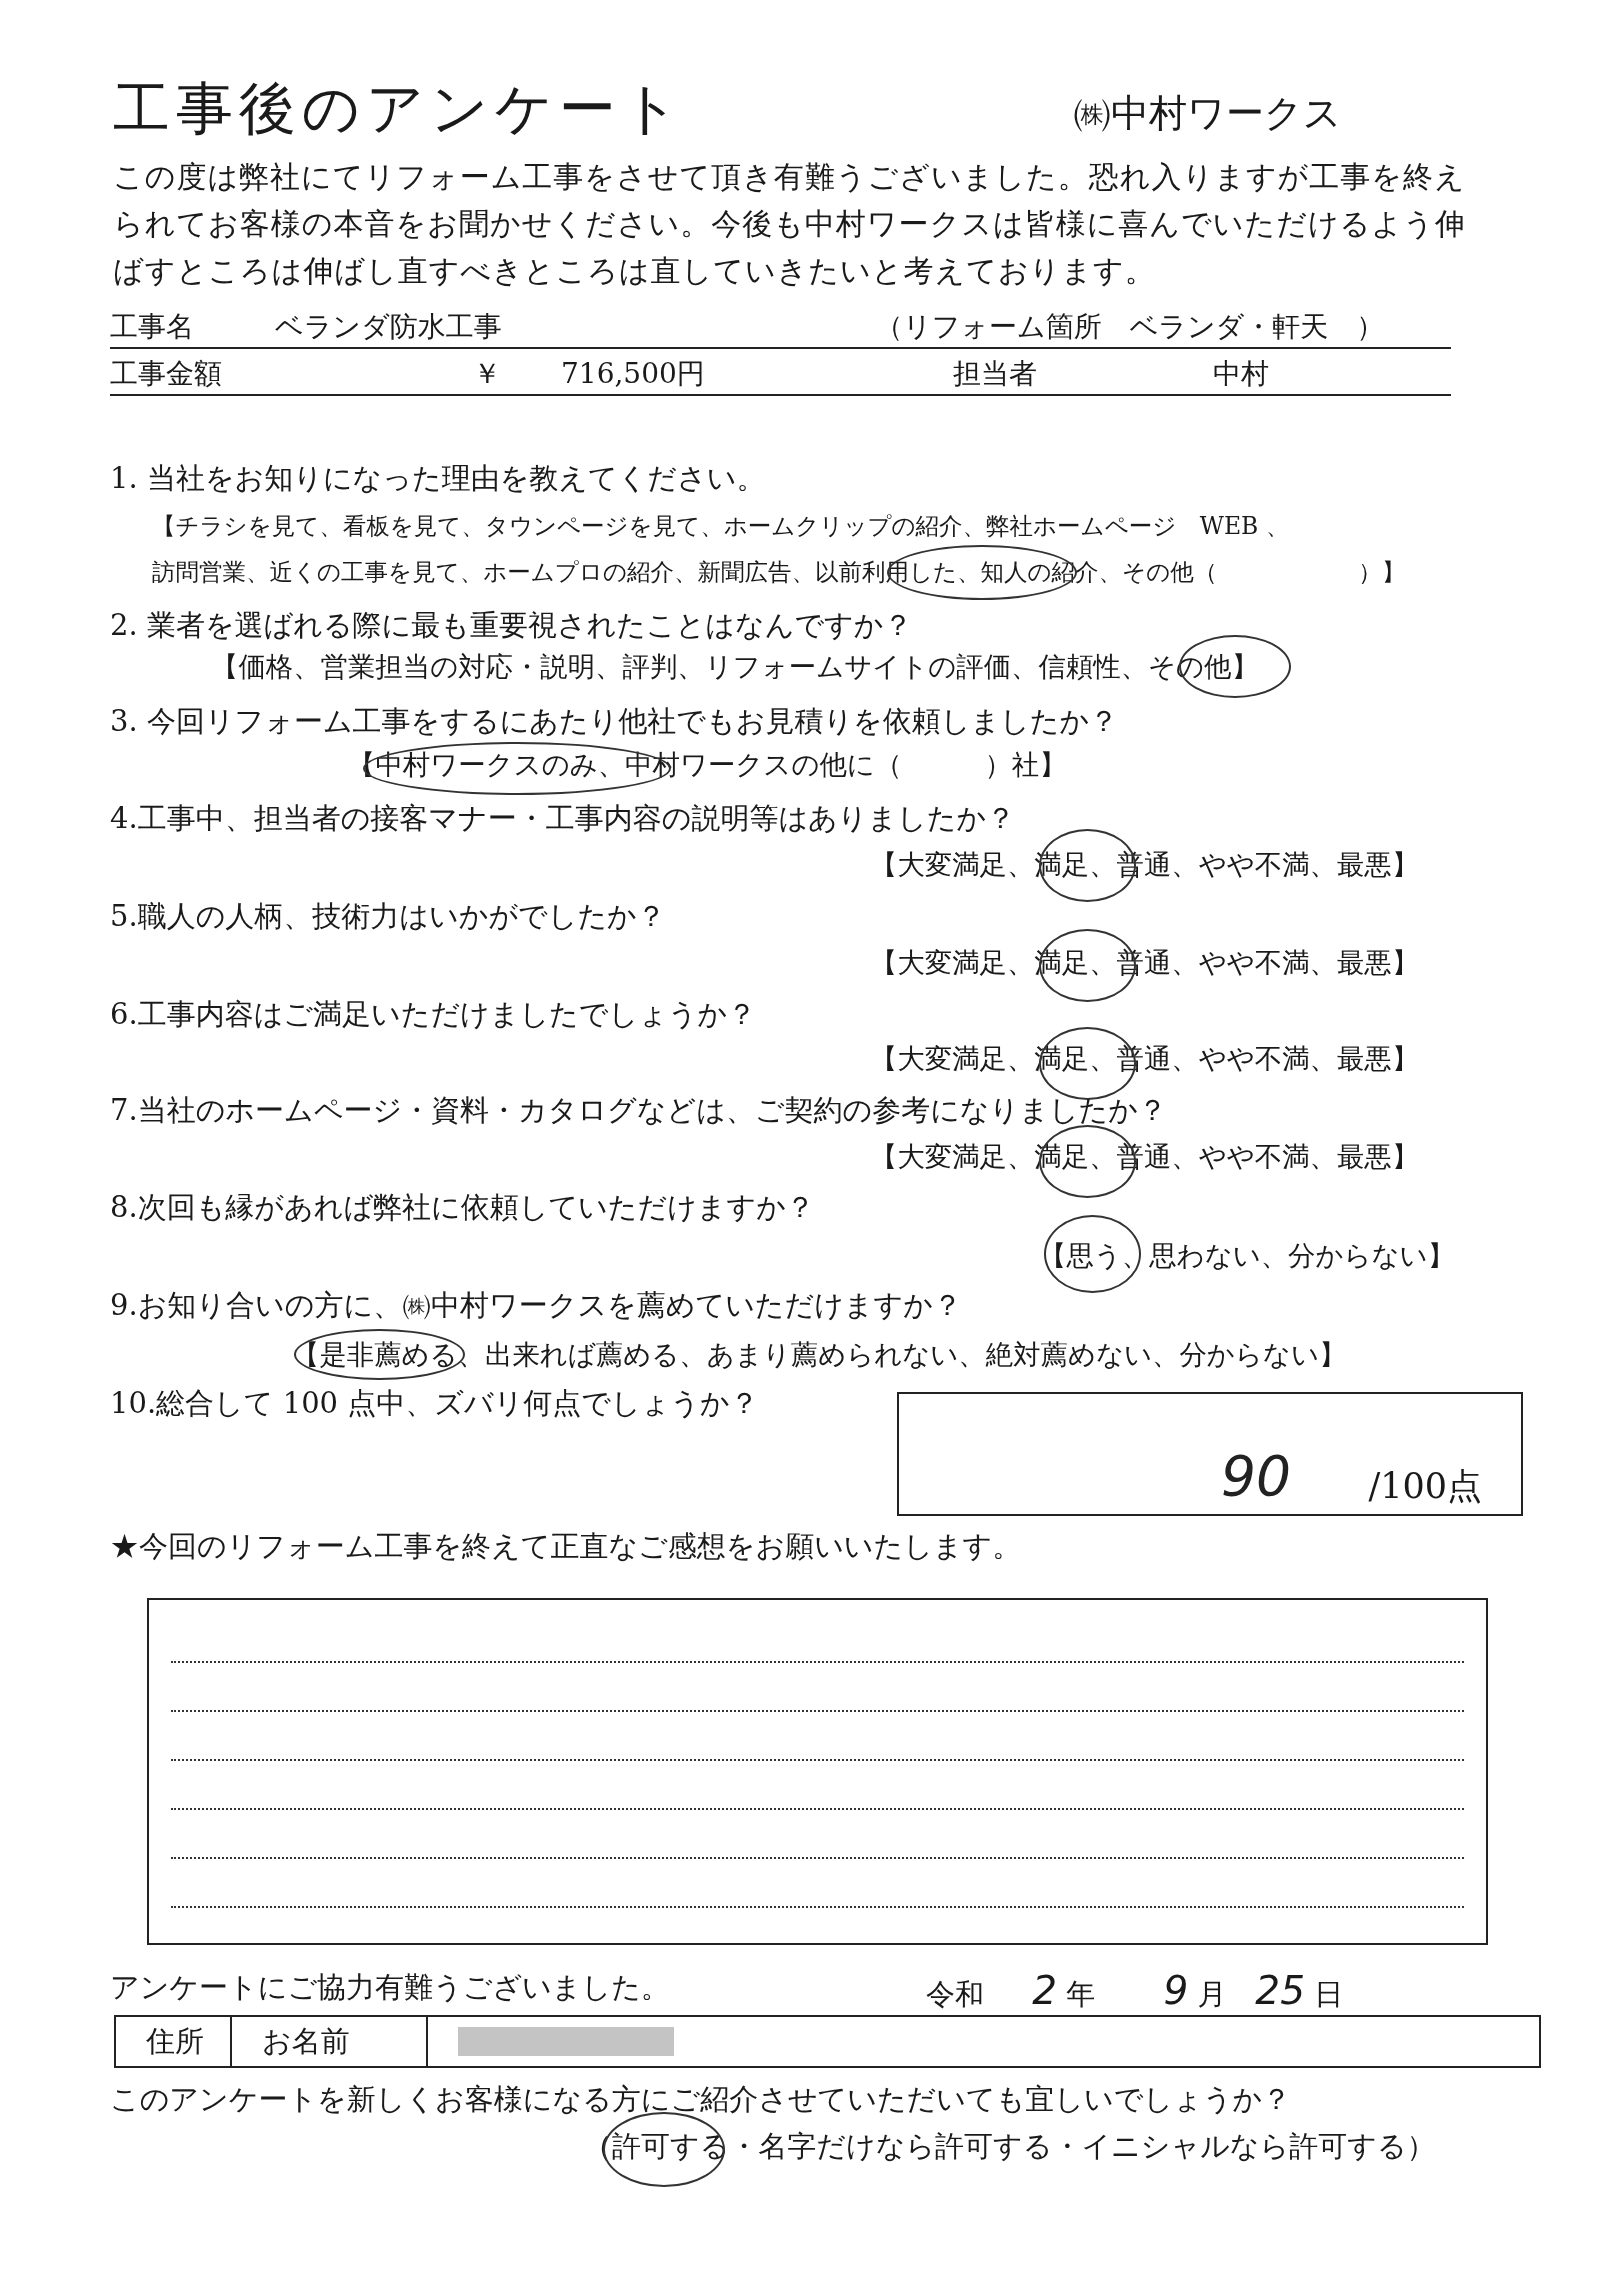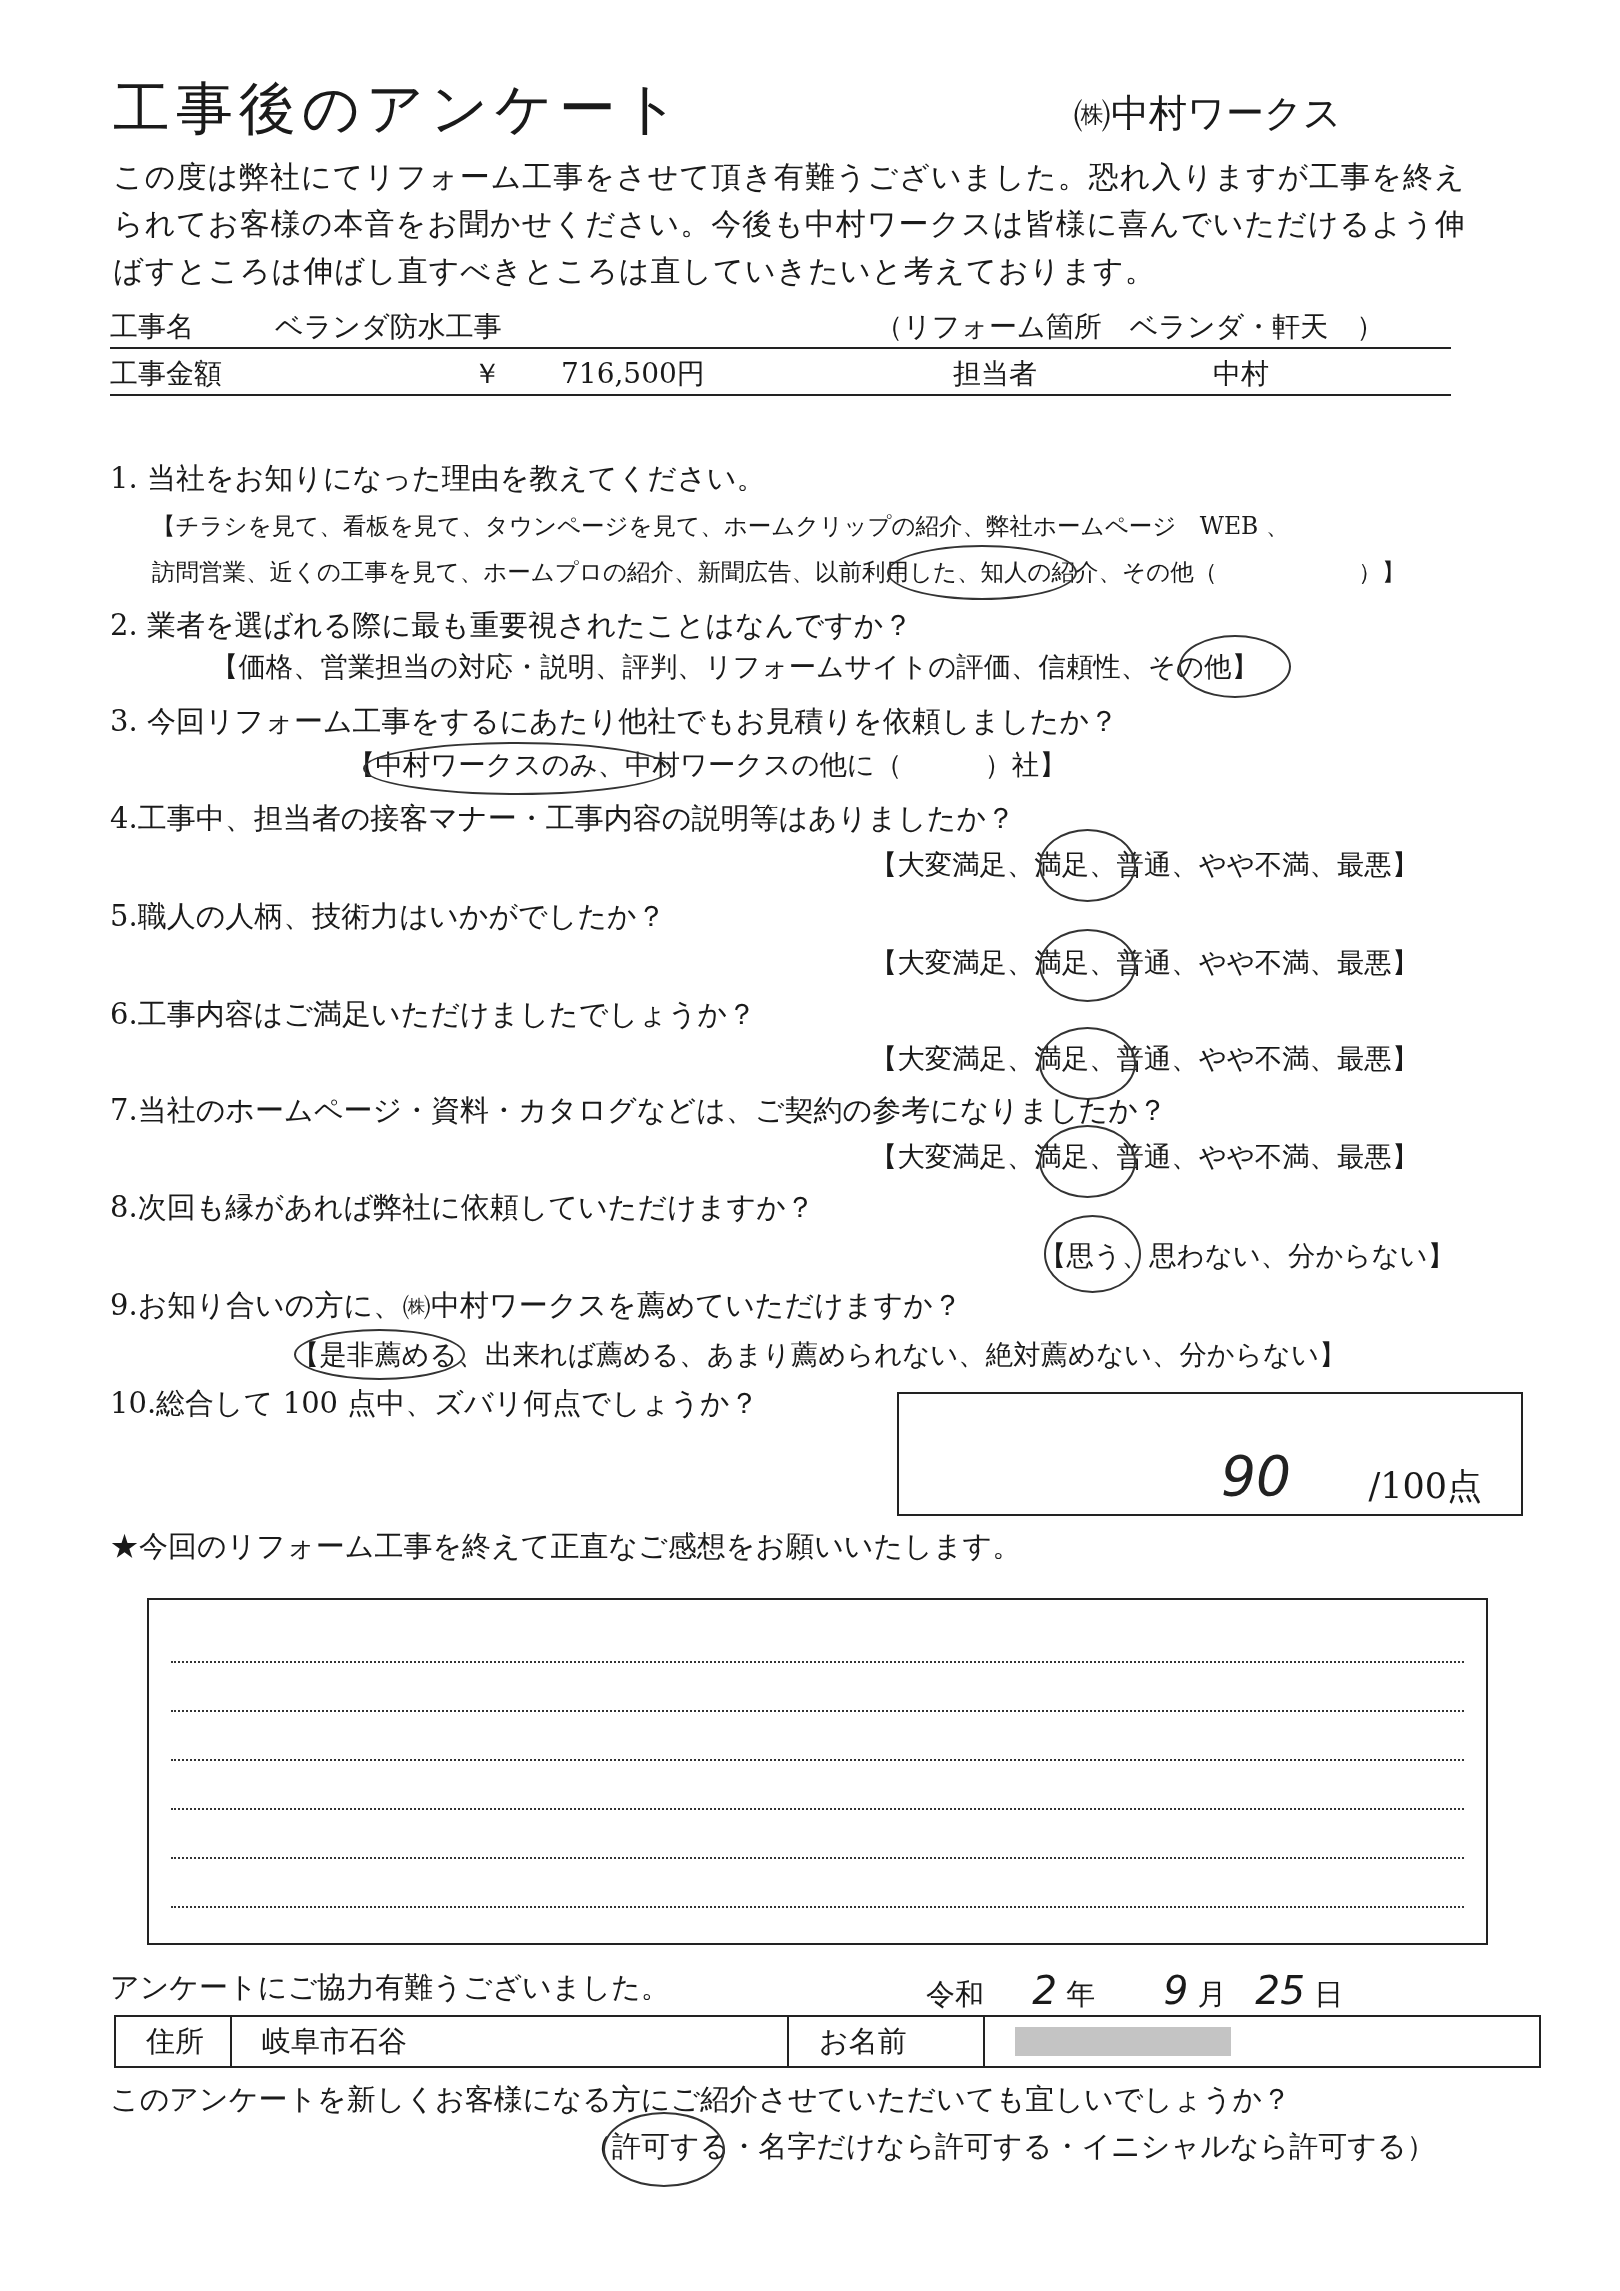--- a/index.html
+++ b/index.html
@@ -107,21 +107,20 @@
   <span class="hand" style="margin-left:39px">2</span>
   <span>年</span>
   <span class="hand" style="margin-left:59px">9</span>
   <span>月</span>
   <span class="hand" style="margin-left:19.6px">25</span>
   <span>日</span>
 </div>
 
 <div class="abs addr-table">
   <div class="cell" style="width:116px">住所</div>
-  <div class="cell" style="width:557px">岐阜市石谷</div>
   <div class="cell" style="width:196px">お名前</div>
   <div class="cell" style="flex:1;border-right:none">
     <div class="redact"></div>
   </div>
 </div>
 
 <div class="abs q" style="top:2080px">このアンケートを新しくお客様になる方にご紹介させていただいても宜しいでしょうか？</div>
 <div class="abs q" style="left:583px;top:2127px">（許可する・名字だけなら許可する・イニシャルなら許可する）</div>
 <div class="circle" style="left:603px;top:2112px;width:118px;height:71px"></div>
 

